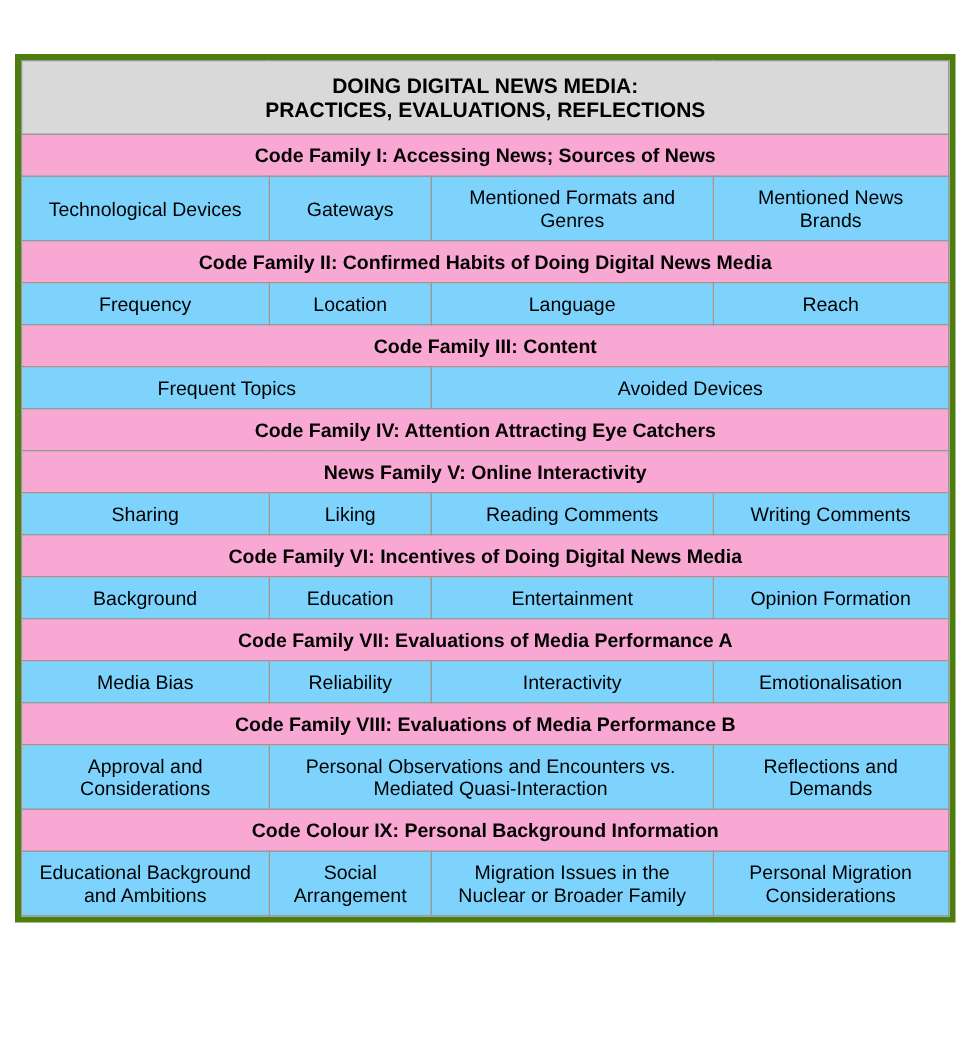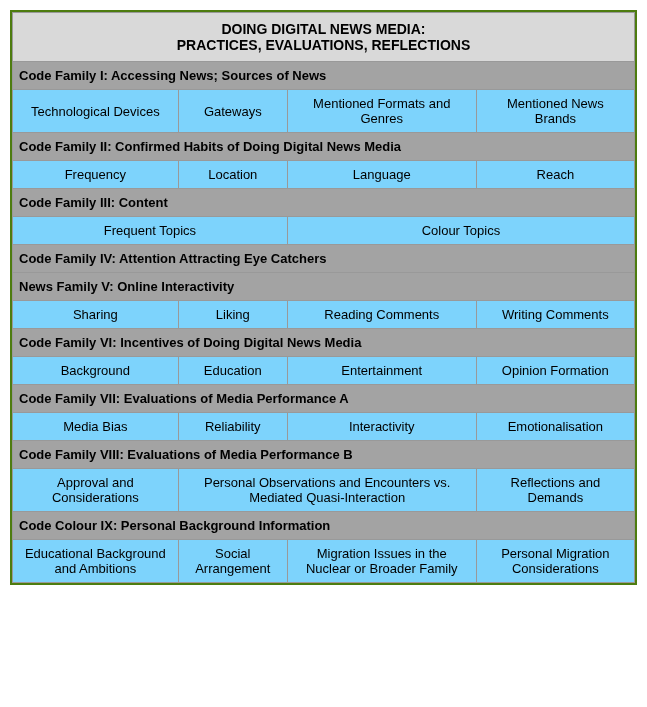--- a/index.html
+++ b/index.html
@@ -11,45 +11,46 @@
       background: #fff;
       font-family: Arial, sans-serif;
       font-size: 13px;
       display: flex;
       justify-content: center;
       align-items: flex-start;
       padding: 10px;
     }
     .table-wrapper {
       width: 627px;
-      border: 2px solid #4d7c0f;
+      border: 4px solid #4d7c0f;
       border-collapse: collapse;
+      margin-top: 26px;
     }
     table {
       width: 100%;
       border-collapse: collapse;
     }
     td, th {
       border: 1px solid #999;
       padding: 6px 8px;
       text-align: center;
       vertical-align: middle;
     }
     .header-row td {
       background: #d9d9d9;
       font-weight: bold;
       font-size: 14px;
       text-align: center;
       border: 1px solid #999;
       padding: 8px;
     }
     .section-row td {
-      background: #a3a3a3;
+      background: #f9a8d4;
       font-weight: bold;
-      text-align: left;
+      text-align: center;
       border: 1px solid #999;
       padding: 6px;
     }
     .data-row td {
       background: #7dd3fc;
       font-weight: normal;
       text-align: center;
       vertical-align: middle;
     }
   </style>
@@ -85,21 +86,21 @@
         <td>Location</td>
         <td>Language</td>
         <td>Reach</td>
       </tr>
 
       <tr class="section-row">
         <td colspan="4">Code Family III: Content</td>
       </tr>
       <tr class="data-row">
         <td colspan="2">Frequent Topics</td>
-        <td colspan="2">Colour Topics</td>
+        <td colspan="2">Avoided Devices</td>
       </tr>
 
       <tr class="section-row">
         <td colspan="4">Code Family IV: Attention Attracting Eye Catchers</td>
       </tr>
 
       <tr class="section-row">
         <td colspan="4">News Family V: Online Interactivity</td>
       </tr>
       <tr class="data-row">

